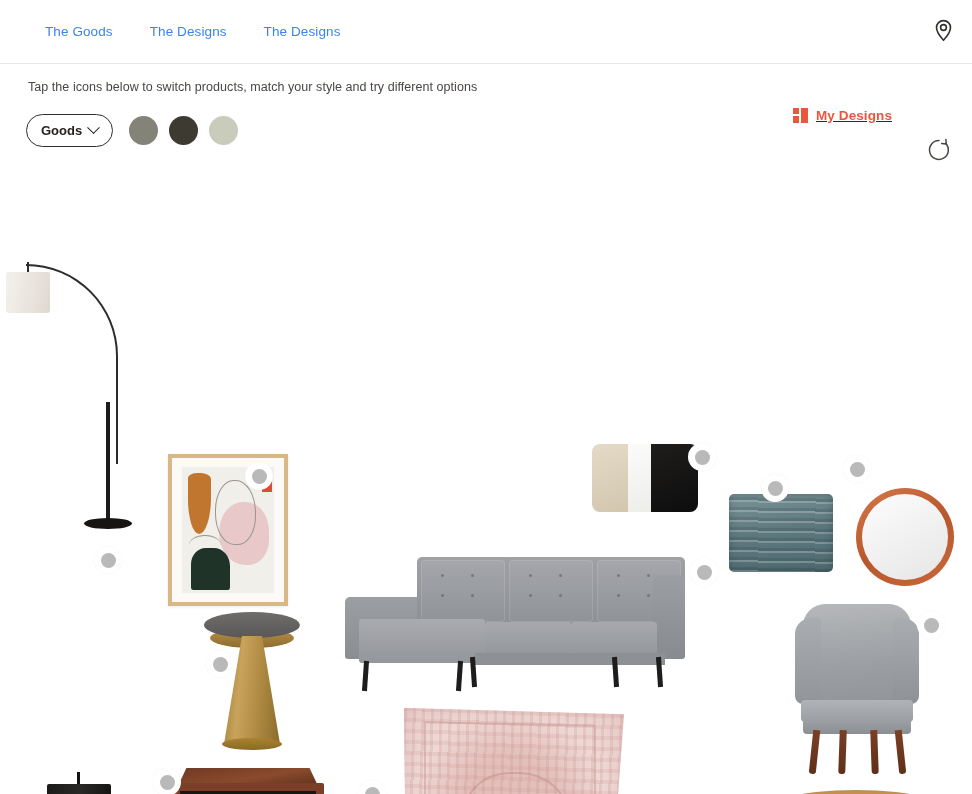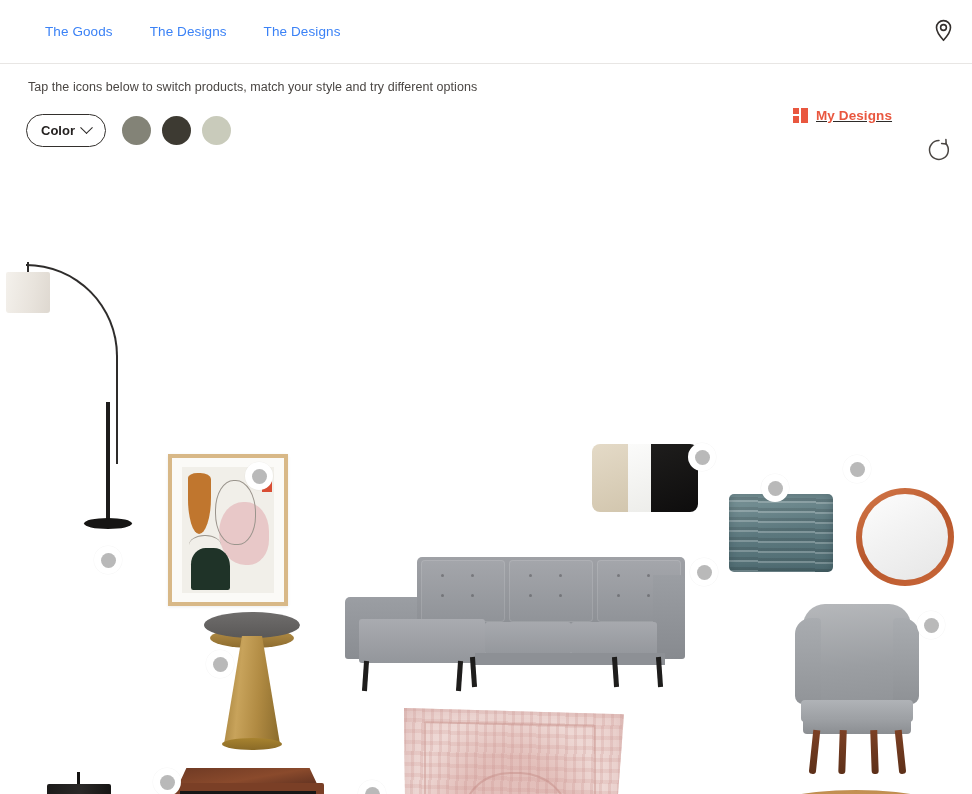--- a/index.html
+++ b/index.html
@@ -526,21 +526,21 @@
     </span>
   </button>
 </div>
 
 <p class="instruction">Tap the icons below to switch products, match your style and try different options</p>
 
 <div class="toolbar">
 
   <div class="left-controls">
     <button class="color-pill">
-      <span class="color-pill-label">Color</span>
+      <span class="color-pill-label">Goods</span>
       <span class="chev"></span>
     </button>
     <div class="swatches">
       <button class="swatch" style="background:#838377"></button>
       <button class="swatch" style="background:#3d3a32"></button>
       <button class="swatch" style="background:#c9cbbb"></button>
     </div>
   </div>
 
   <div class="right-controls">

